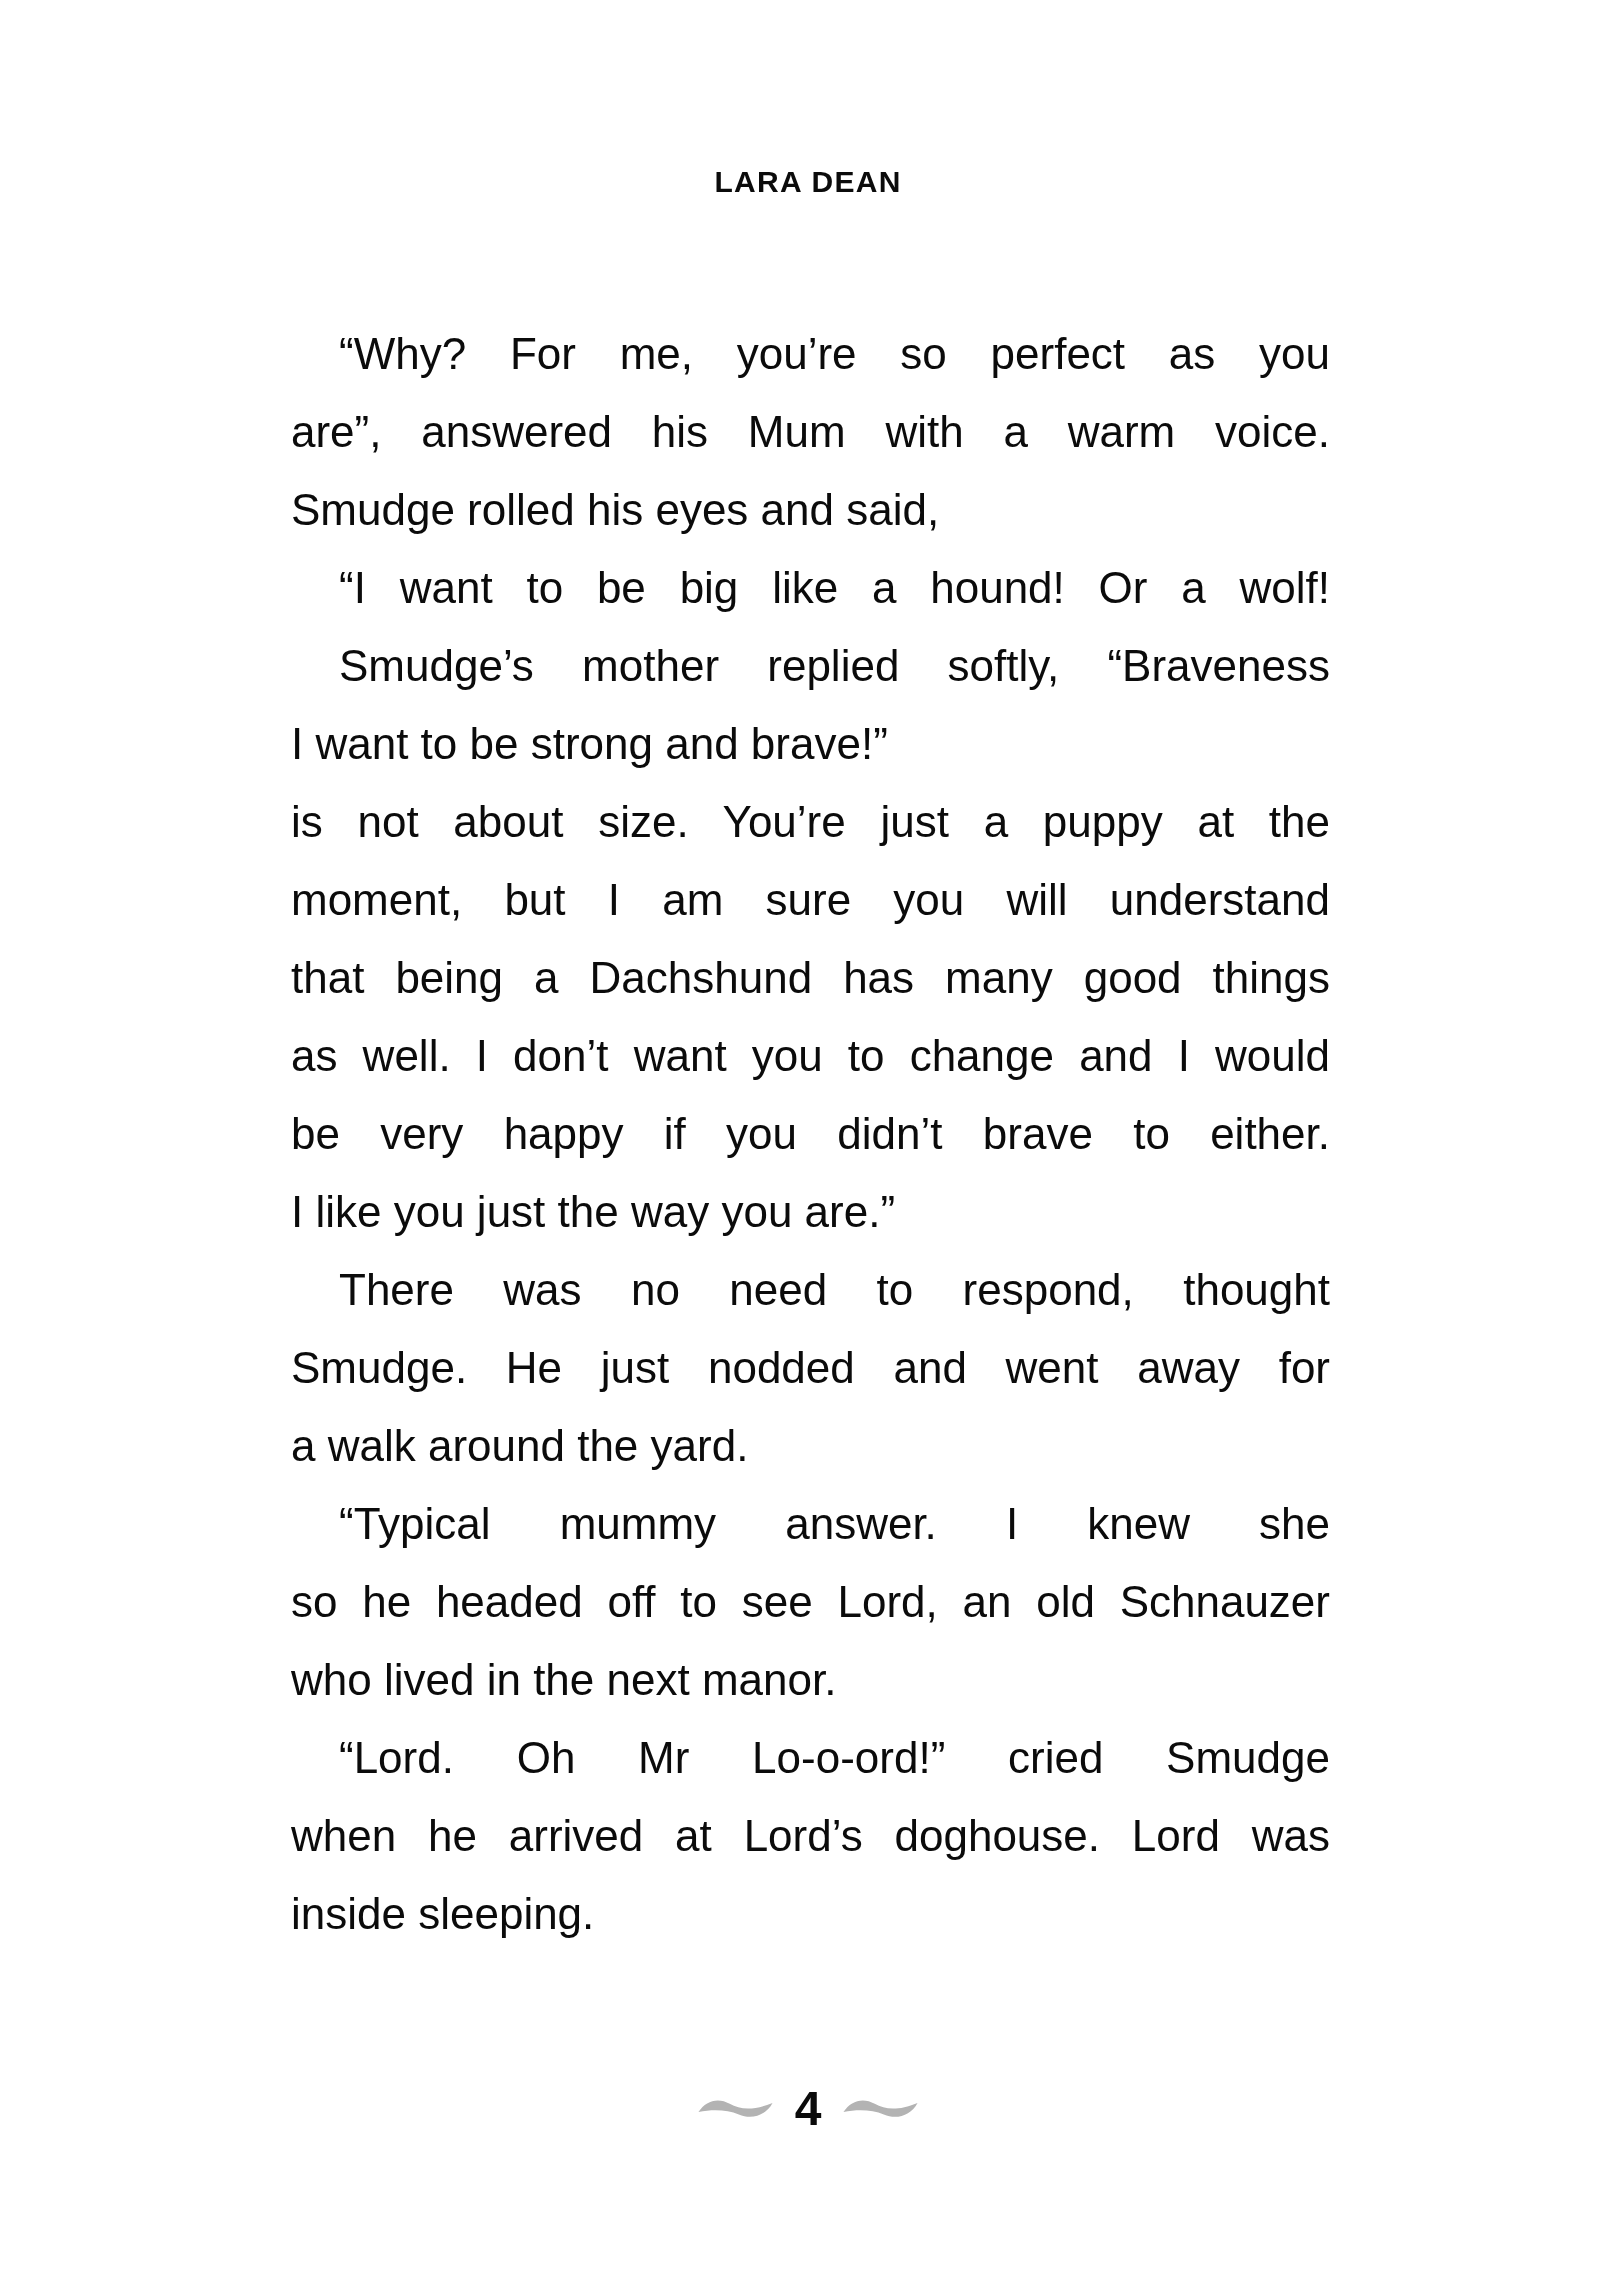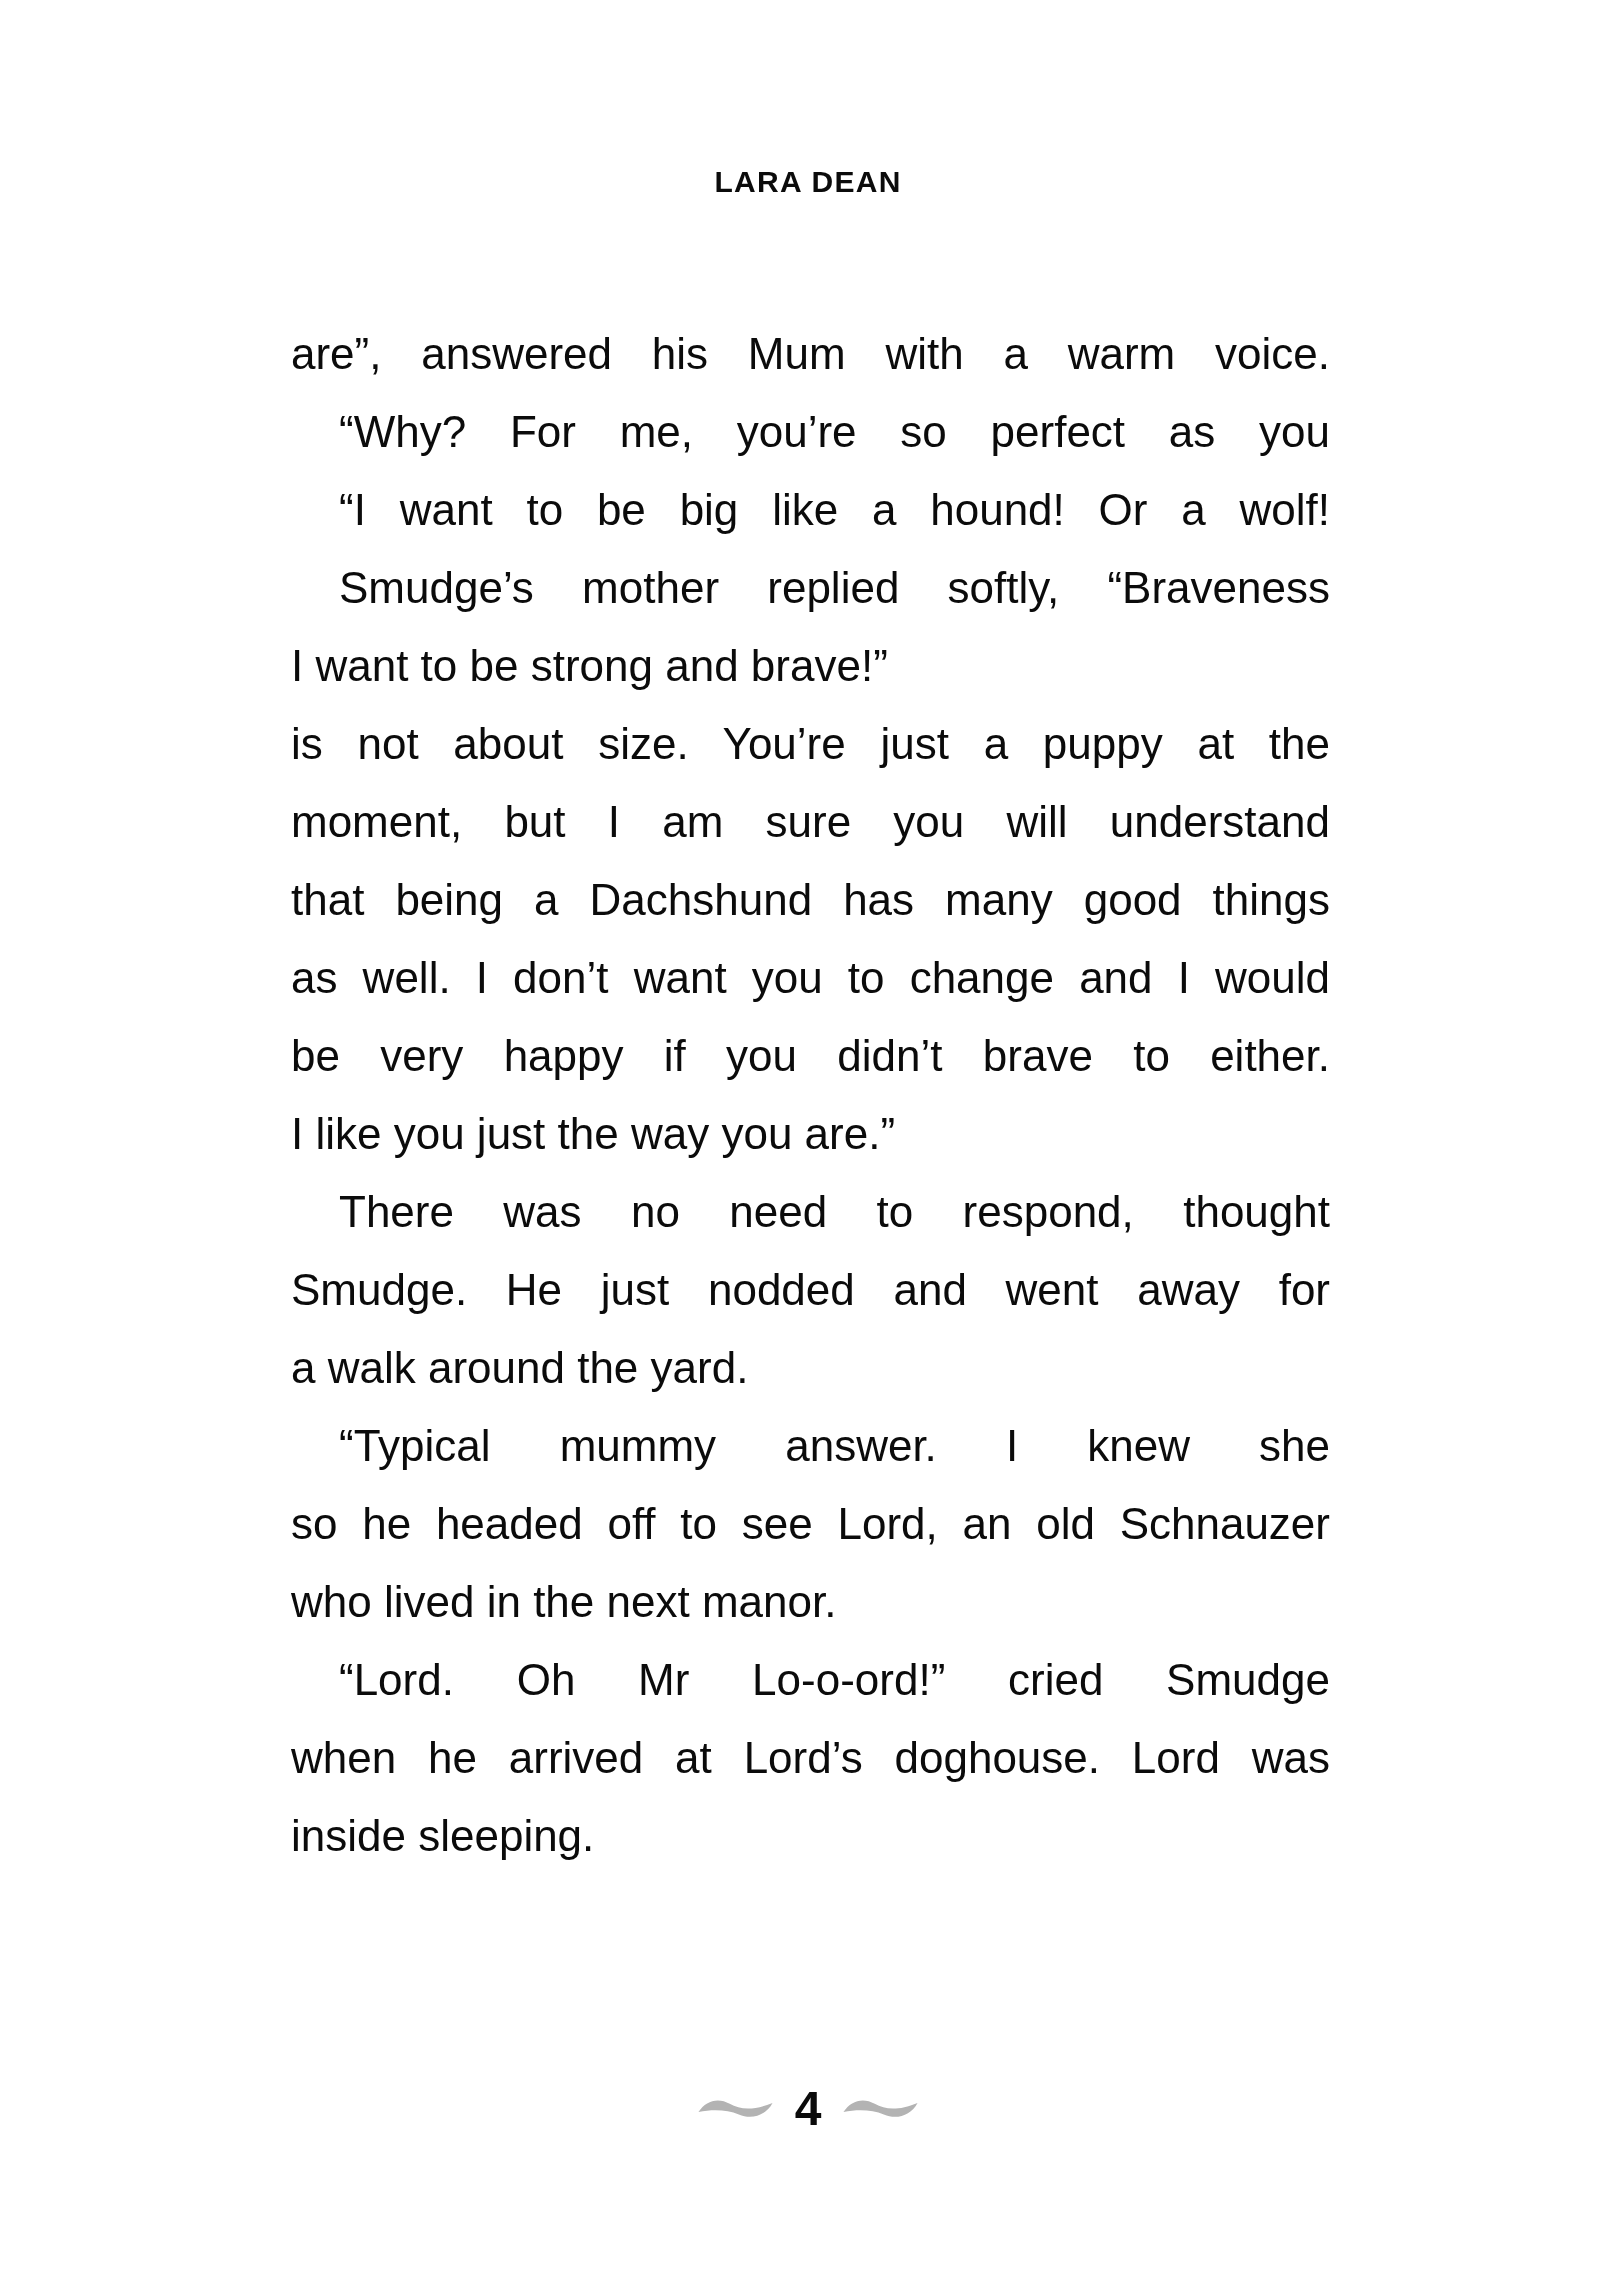--- a/index.html
+++ b/index.html
@@ -72,22 +72,23 @@
   }
 </style>
 </head>
 <body>
 
 <div class="page" style="--bg: #ffffff; --text: #0b0b0b; --ornament: #b3b3b3;">
 
   <div class="page-header">LARA DEAN</div>
 
   <main class="body-text">
+      <div class="line fill indent">“Why? For me, you’re so perfect as you</div>
       <div class="line fill">are”, answered his Mum with a warm voice.</div>
-      <div class="line fill indent">“Why? For me, you’re so perfect as you</div>
+      <div class="line">Smudge rolled his eyes and said,</div>
       <div class="line fill indent">“I want to be big like a hound! Or a wolf!</div>
       <div class="line fill indent">Smudge’s mother replied softly, “Braveness</div>
       <div class="line">I want to be strong and brave!”</div>
       <div class="line fill">is not about size. You’re just a puppy at the</div>
       <div class="line fill">moment, but I am sure you will understand</div>
       <div class="line fill">that being a Dachshund has many good things</div>
       <div class="line fill">as well. I don’t want you to change and I would</div>
       <div class="line fill">be very happy if you didn’t brave to either.</div>
       <div class="line">I like you just the way you are.”</div>
       <div class="line fill indent">There was no need to respond, thought</div>

